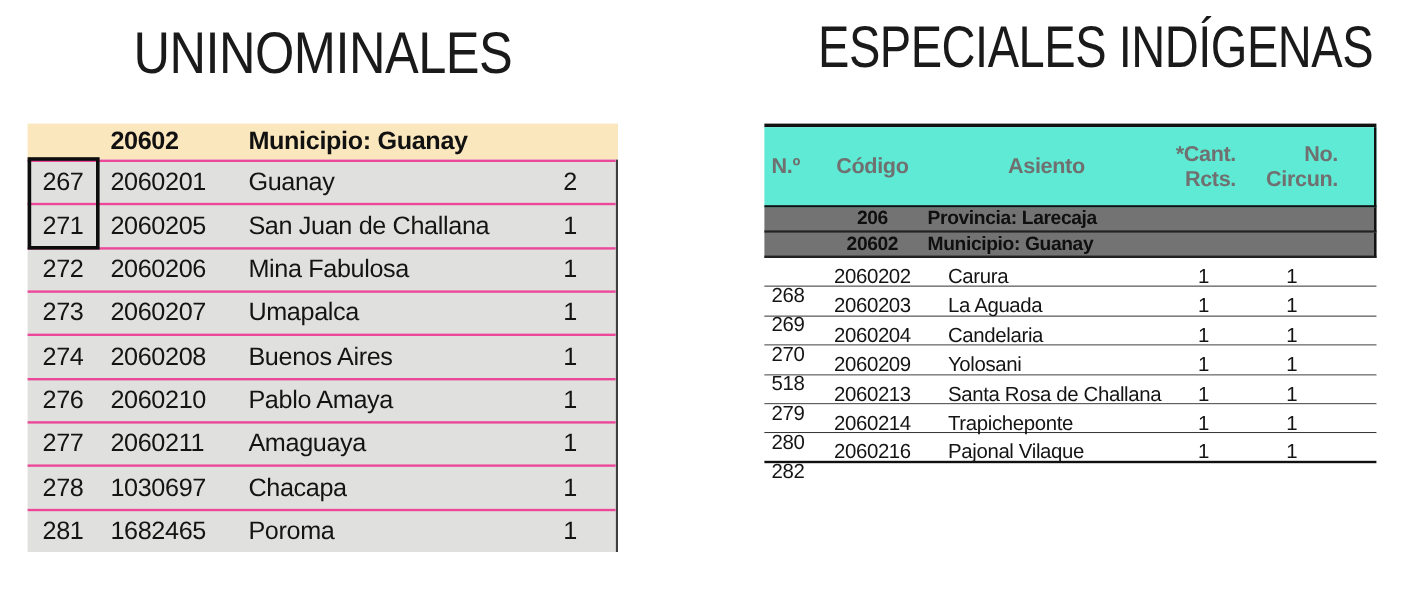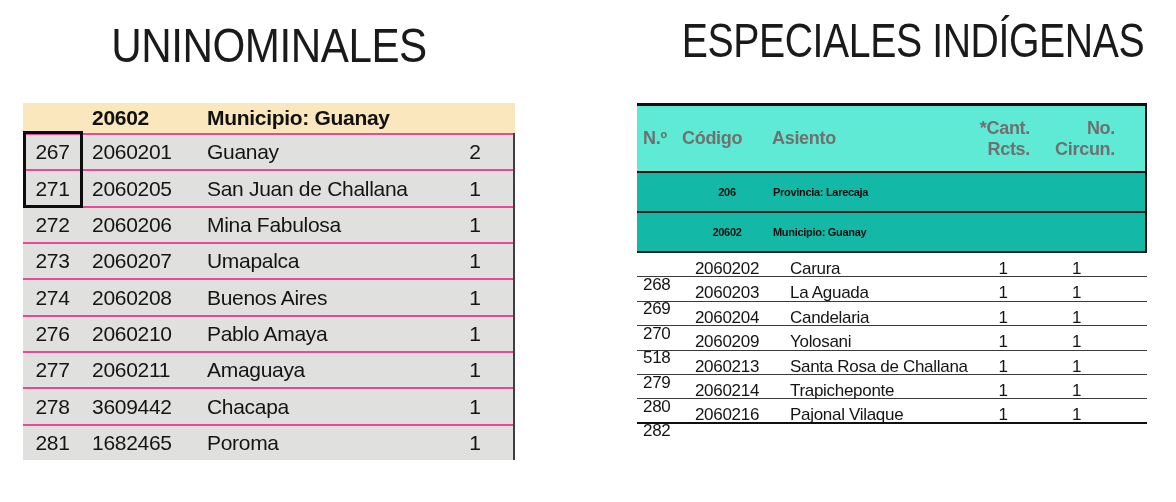--- a/index.html
+++ b/index.html
@@ -39,27 +39,27 @@
 
   
   .rtable{position:absolute;left:637px;top:103px;width:510px;border-top:3px solid #111;}
   .rheader{
     height:67px;box-sizing:border-box;background:#5eead4;
     border-bottom:2px solid #111;border-right:2px solid #111;
     display:grid;grid-template-columns:45px 90px 200px 62px 85px 1fr;align-items:center;
     color:#707070;font-weight:bold;font-size:18px;line-height:1.12;letter-spacing:-0.3px;
   }
   .rh-n{padding-left:6px;}
-  .rh-codigo,.rh-asiento{}
+  .rh-codigo,.rh-asiento{text-align:center;}
   .rh-cant,.rh-circun{text-align:right;padding-right:4px;}
   .rgroup{
-    height:40px;box-sizing:border-box;background:#14b8a6;
+    height:21px;box-sizing:border-box;background:#737373;
     border-bottom:2px solid #222;border-right:2px solid #111;
     display:grid;grid-template-columns:45px 90px 1fr;align-items:center;
-    font-weight:bold;font-size:11px;letter-spacing:-0.3px;color:#0f0f0f;
+    font-weight:bold;font-size:16px;letter-spacing:-0.3px;color:#0f0f0f;
   }
   .g-code{text-align:center;}
   .g-label{padding-left:1px;}
   .rrow{
     height:24.4px;box-sizing:border-box;background:#fff;
     border-bottom:1.5px solid #3a3a3a;
     display:grid;grid-template-columns:45px 90px 200px 62px 85px 1fr;align-items:center;
     font-size:17px;letter-spacing:-0.3px;color:#141414;
   }
   .r-n{padding-left:6px;margin-top:32px;}
@@ -138,21 +138,21 @@
   <div class="lrow">
     <div class="cell c-n">277</div>
     <div class="cell c-codigo">2060211</div>
     <div class="cell">Amaguaya</div>
     <div class="cell c-count">1</div>
     <div class="cell"></div>
   </div>
 
   <div class="lrow">
     <div class="cell c-n">278</div>
-    <div class="cell c-codigo">3609442</div>
+    <div class="cell c-codigo">1030697</div>
     <div class="cell">Chacapa</div>
     <div class="cell c-count">1</div>
     <div class="cell"></div>
   </div>
 
   <div class="lrow">
     <div class="cell c-n">281</div>
     <div class="cell c-codigo">1682465</div>
     <div class="cell">Poroma</div>
     <div class="cell c-count">1</div>

